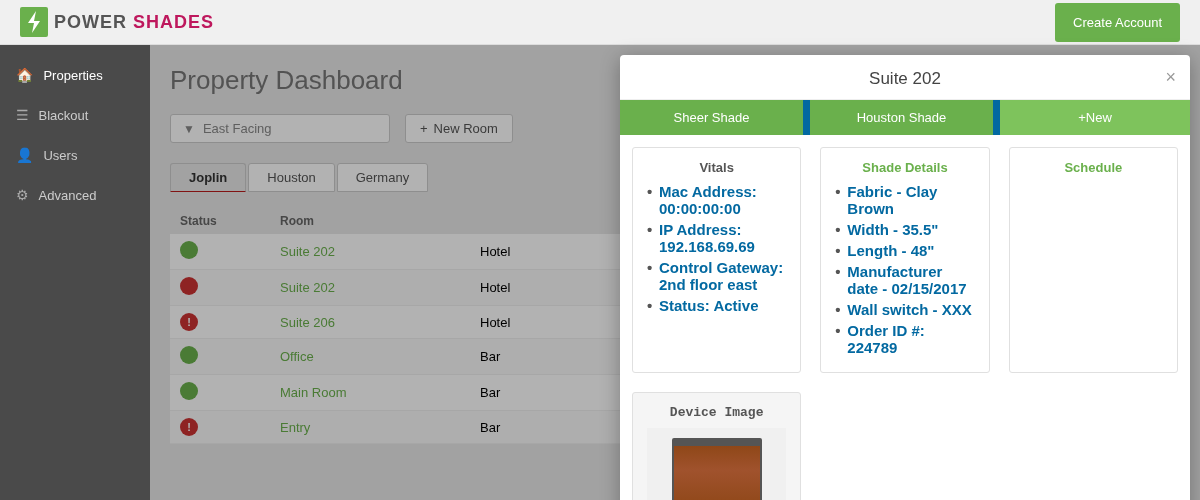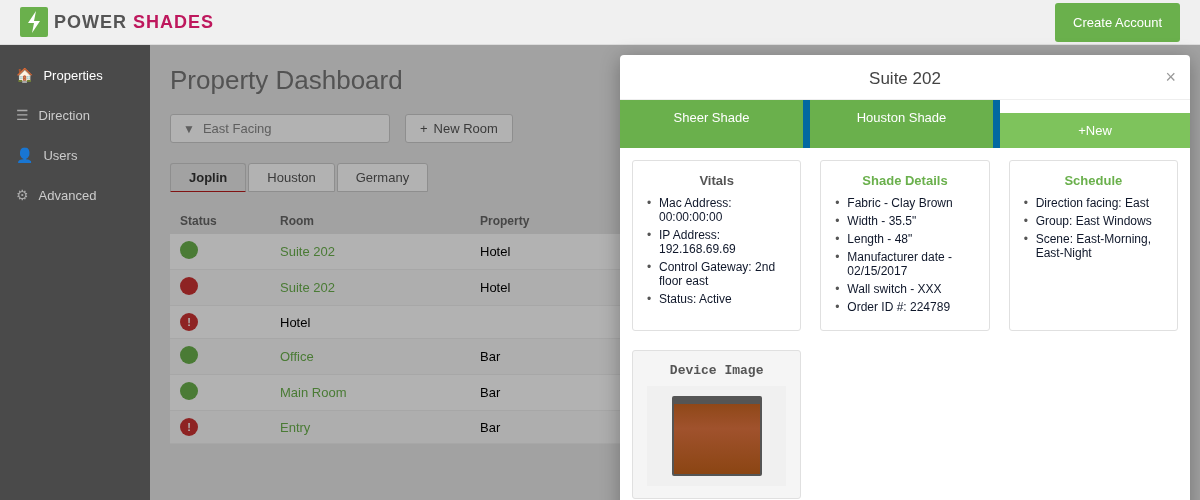--- a/index.html
+++ b/index.html
@@ -198,21 +198,20 @@
       background: #6ab04c;
       color: white;
       text-align: center;
       padding: 10px;
       font-size: 13px;
       cursor: pointer;
       border-right: 7px solid #0369a1;
     }
     .modal-tab.plus {
       background: #7ec35c;
-      margin-top: 13px;
     }
     .modal-tab:last-child { border-right: none; }
 
     
     .modal-body {
       display: grid;
       grid-template-columns: 1fr 1fr 1fr;
       gap: 19px;
       padding: 12px;
     }
@@ -230,25 +229,26 @@
     }
     .modal-section-title.dark {
       color: #555;
       font-weight: bold;
     }
     .modal-list {
       list-style: none;
       padding: 0;
     }
     .modal-list li {
-      font-size: 12px;
-      color: #0f172a;
+      font-size: 15px;
+      color: #0369a1;
       margin-bottom: 4px;
       padding-left: 12px;
       position: relative;
+      font-weight: bold;
     }
     .modal-list li::before {
       content: '•';
       position: absolute;
       left: 0;
       color: #555;
     }
 
     
     .room-layout-box {
@@ -312,21 +312,21 @@
 
 <div class="main-layout">
 
   <div class="sidebar">
     <div class="sidebar-item active">
       <span class="sidebar-icon">🏠</span>
       <span>Properties</span>
     </div>
     <div class="sidebar-item">
       <span class="sidebar-icon">☰</span>
-      <span>Direction</span>
+      <span>Blackout</span>
     </div>
     <div class="sidebar-item">
       <span class="sidebar-icon">👤</span>
       <span>Users</span>
     </div>
     <div class="sidebar-item">
       <span class="sidebar-icon">⚙</span>
       <span>Advanced</span>
     </div>
   </div>
@@ -347,21 +347,20 @@
 
     <div class="property-tabs">
       <div class="property-tab active">Joplin</div>
       <div class="property-tab">Houston</div>
       <div class="property-tab">Germany</div>
     </div>
 
     <div class="table-header">
       <span>Status</span>
       <span>Room</span>
-      <span>Property</span>
     </div>
 
     <div id="table-rows-container">
         <div class="table-row">
     <span>
       <span style="display:inline-flex;align-items:center;justify-content:center;width:18px;height:18px;border-radius:50%;background:#6ab04c;color:white;font-size:11px;font-weight:bold;"></span>
     </span>
     <a class="room-link">Suite 202</a>
     <span>Hotel</span>
   </div>
@@ -369,20 +368,21 @@
     <span>
       <span style="display:inline-flex;align-items:center;justify-content:center;width:18px;height:18px;border-radius:50%;background:#cc3333;color:white;font-size:11px;font-weight:bold;"></span>
     </span>
     <a class="room-link">Suite 202</a>
     <span>Hotel</span>
   </div>
         <div class="table-row">
     <span>
       <span style="display:inline-flex;align-items:center;justify-content:center;width:18px;height:18px;border-radius:50%;background:#cc3333;color:white;font-size:11px;font-weight:bold;">!</span>
     </span>
+    <a class="room-link">Suite 206</a>
     <span>Hotel</span>
   </div>
         <div class="table-row">
     <span>
       <span style="display:inline-flex;align-items:center;justify-content:center;width:18px;height:18px;border-radius:50%;background:#6ab04c;color:white;font-size:11px;font-weight:bold;"></span>
     </span>
     <a class="room-link">Office</a>
     <span>Bar</span>
   </div>
         <div class="table-row">
@@ -432,25 +432,20 @@
                 <li>Width - 35.5"</li>
                 <li>Length - 48"</li>
                 <li>Manufacturer date - 02/15/2017</li>
                 <li>Wall switch - XXX</li>
                 <li>Order ID #: 224789</li>
               </ul>
           </div>
 
           <div class="modal-section">
             <div class="modal-section-title">Schedule</div>
-            <ul class="modal-list" id="schedule-list">
-                <li>Direction facing: East</li>
-                <li>Group: East Windows</li>
-                <li>Scene: East-Morning, East-Night</li>
-              </ul>
           </div>
 
           <div class="modal-section device-image-box">
             <div class="modal-section-title dark">Device Image</div>
             <div class="device-image-inner">
               <div class="shade-visual"></div>
             </div>
           </div>
 
         </div>

